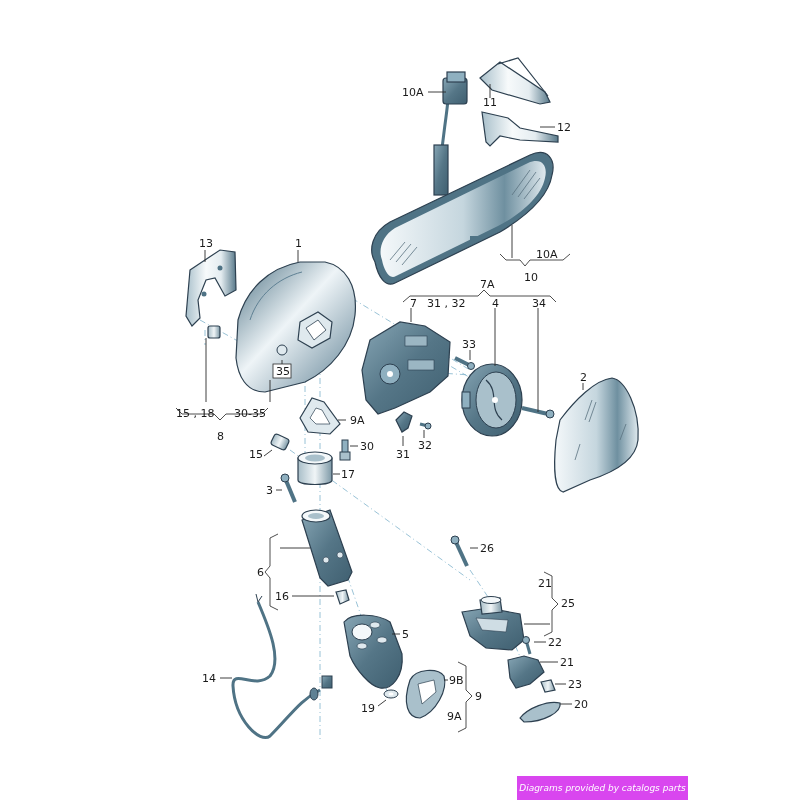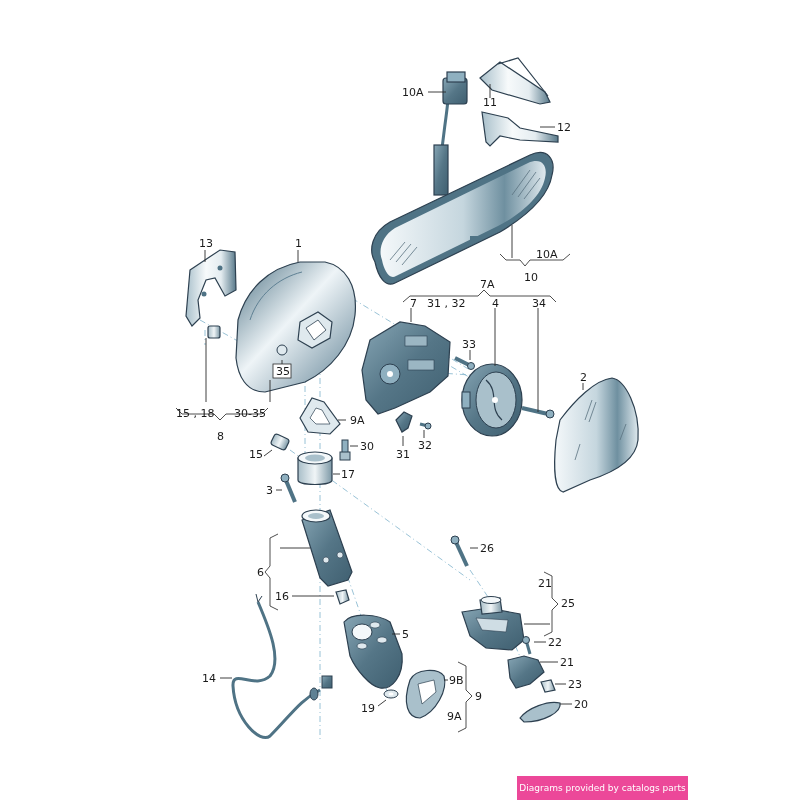--- a/index.html
+++ b/index.html
@@ -4,22 +4,22 @@
 <style>
   html, body { margin:0; padding:0; background:#ffffff; }
   body { width:800px; height:800px; position:relative; overflow:hidden; font-family:"DejaVu Sans", sans-serif; }
   #diagram { position:absolute; left:0; top:0; width:800px; height:800px; }
   .lbl { font-family:"DejaVu Sans", sans-serif; font-size:11px; fill:#1a1a1a; }
   .lead { stroke:#2a2a2a; stroke-width:0.9; fill:none; }
   .brace { stroke:#3a3a3a; stroke-width:0.9; fill:none; }
   .axis { stroke:#7fb2cc; stroke-width:0.8; fill:none; stroke-dasharray:6 3 1 3; }
   .part { stroke:#2d4050; stroke-width:1.2; }
   .glass-line { stroke:#5a7280; stroke-width:0.8; }
-  #credit { position:absolute; left:517px; top:776px; width:171px; height:24px; background:#ec4899; color:#ffffff;
-            font-family:"DejaVu Sans", sans-serif; font-size:9px; line-height:24px; text-align:center; }
+  #credit { position:absolute; left:517px; top:776px; width:171px; height:24px; background:#d946ef; color:#ffffff;
+            font-family:"DejaVu Sans", sans-serif; font-size:9px; line-height:24px; text-align:center;font-style:italic; }
 </style>
 </head>
 <body>
 
 <svg id="diagram" viewBox="0 0 800 800" xmlns="http://www.w3.org/2000/svg">
   <defs>
     <linearGradient id="gBody" x1="0" y1="0" x2="1" y2="1">
       <stop offset="0" stop-color="#4f7385"></stop>
       <stop offset="0.45" stop-color="#eef4f7"></stop>
       <stop offset="1" stop-color="#5f8194"></stop>

